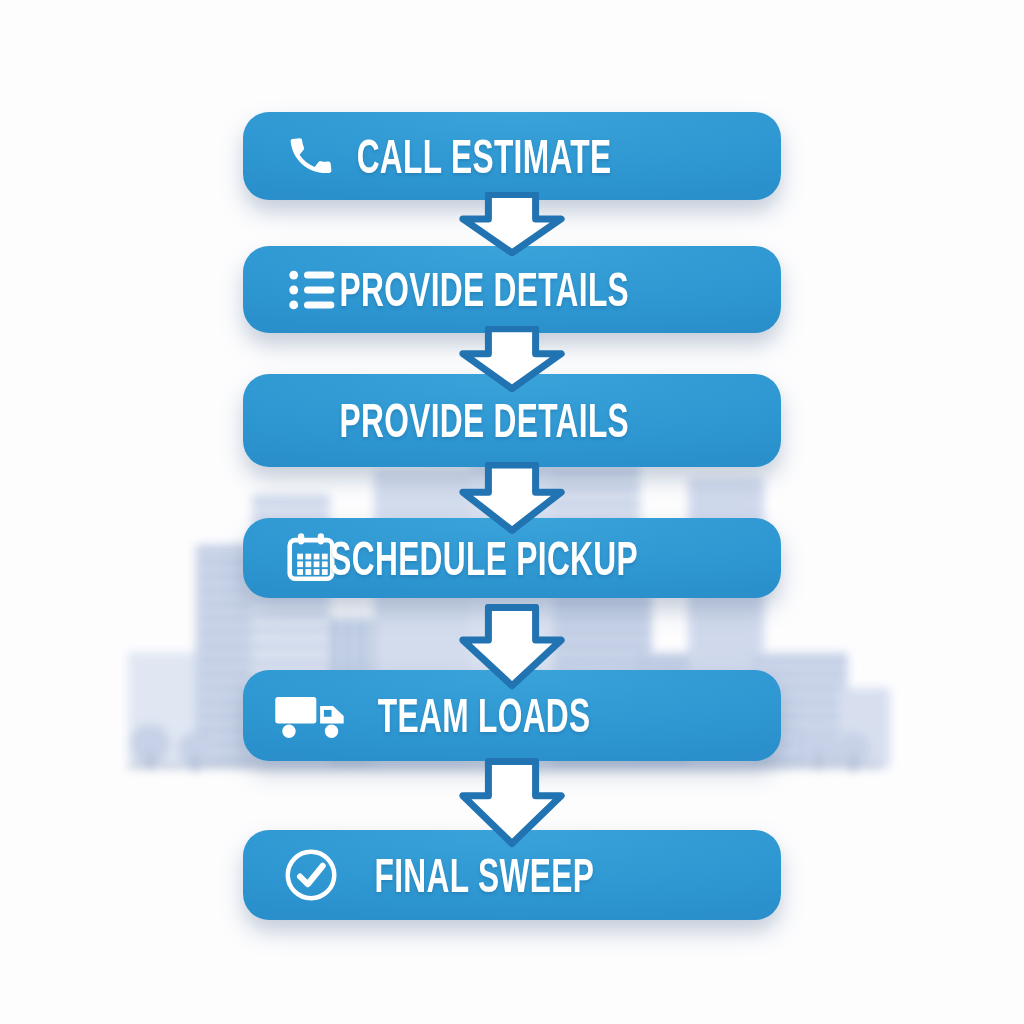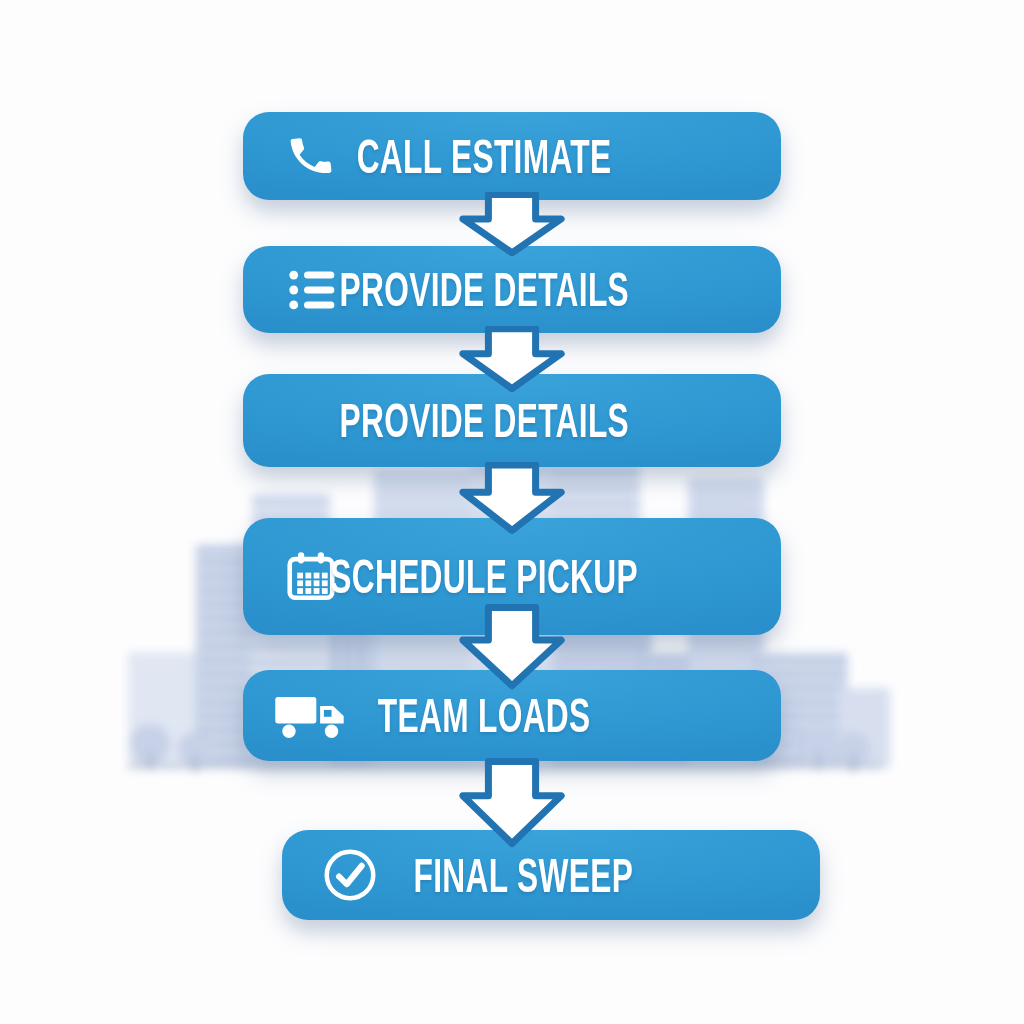--- a/index.html
+++ b/index.html
@@ -109,21 +109,21 @@
       <span>PROVIDE DETAILS</span>
     </div>
   </div>
 
   <div class="arrow" style="top:462px;height:72px;">
     <svg viewBox="0 0 120 100" preserveAspectRatio="none">
       <path d="M36 4 L36 42 L10 42 L60 95 L110 42 L84 42 L84 4 Z" fill="#fff" stroke="#2273b2" stroke-width="7" stroke-linejoin="round" vector-effect="non-scaling-stroke"></path>
     </svg>
   </div>
 
-  <div class="step-box" style="top:518px;height:117px;">
+  <div class="step-box" style="top:518px;height:80px;">
     <span class="step-icon">
       <svg width="58" height="58" viewBox="0 0 24 24">
         <rect x="3.2" y="4.6" width="17.6" height="16" rx="2.2" fill="none" stroke="#fff" stroke-width="1.9"></rect>
         <rect x="6.6" y="1.8" width="2.6" height="4.6" rx="1.3" fill="#fff"></rect>
         <rect x="14.8" y="1.8" width="2.6" height="4.6" rx="1.3" fill="#fff"></rect>
         <g fill="#fff">
           <rect x="6.3" y="10.2" width="2.4" height="2.4"></rect>
             <rect x="9.7" y="10.2" width="2.4" height="2.4"></rect>
             <rect x="13.1" y="10.2" width="2.4" height="2.4"></rect>
             <rect x="16.5" y="10.2" width="2.4" height="2.4"></rect>
@@ -163,21 +163,21 @@
       <span>TEAM LOADS</span>
     </div>
   </div>
 
   <div class="arrow" style="top:758px;height:90px;">
     <svg viewBox="0 0 120 100" preserveAspectRatio="none">
       <path d="M36 4 L36 42 L10 42 L60 95 L110 42 L84 42 L84 4 Z" fill="#fff" stroke="#2273b2" stroke-width="7" stroke-linejoin="round" vector-effect="non-scaling-stroke"></path>
     </svg>
   </div>
 
-  <div class="step-box" style="top:830px;height:90px;margin-left:39px;">
+  <div class="step-box" style="top:830px;height:90px;">
     <span class="step-icon">
       <svg width="60" height="60" viewBox="0 0 24 24">
         <circle cx="12" cy="12" r="9.3" fill="none" stroke="#fff" stroke-width="1.8"></circle>
         <path d="M7.6 12.6 l3.1 3.1 L16.7 8.3" fill="none" stroke="#fff" stroke-width="2.4" stroke-linecap="round" stroke-linejoin="round"></path>
       </svg>
     </span>
     <div class="step-label">
       <span>FINAL SWEEP</span>
     </div>
   </div>

